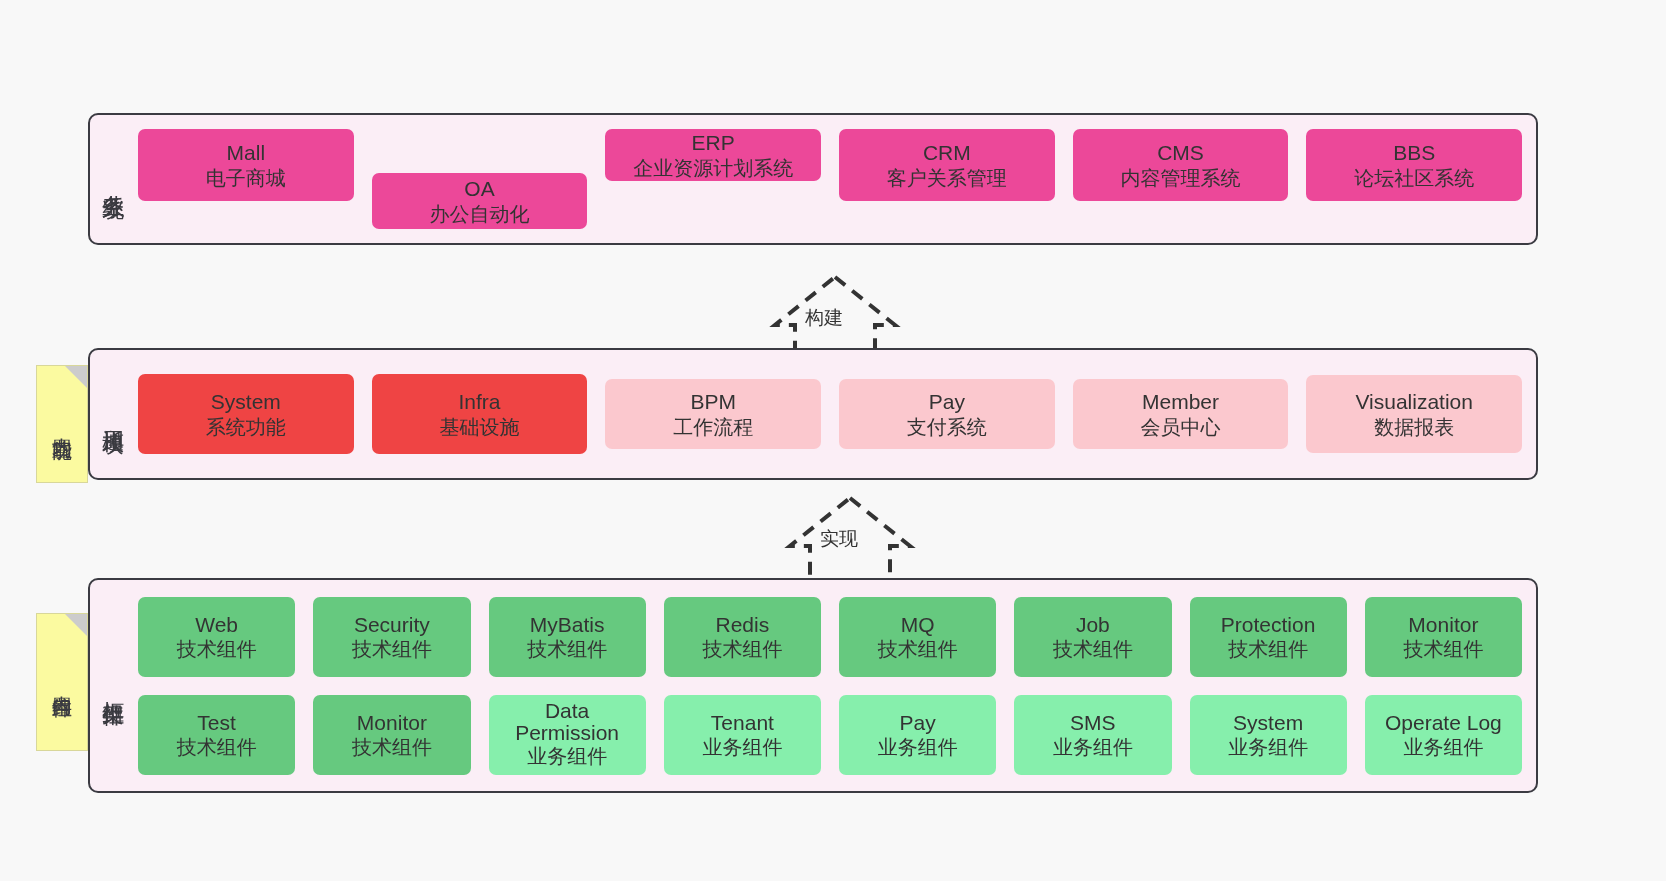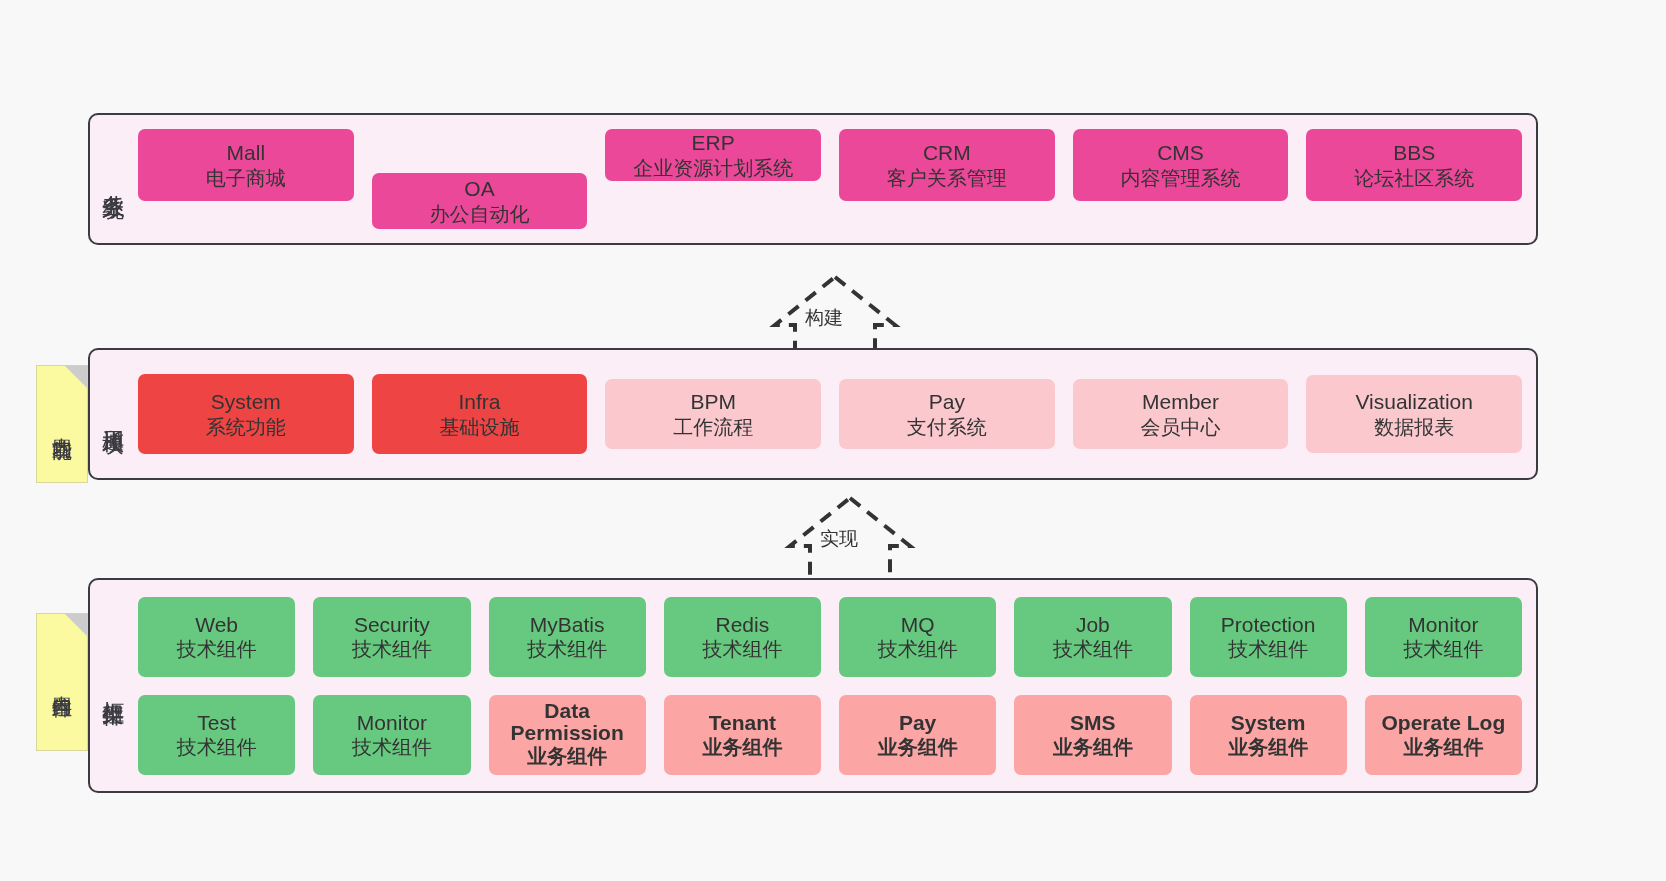--- a/index.html
+++ b/index.html
@@ -78,21 +78,21 @@
     padding: 4px 6px;
     color: #333333;
   }
   .node .n-title { font-size: 21px; }
   .node .n-sub   { font-size: 20px; }
 
   .node.blue        { background: #ec4899; text-align: right; }
   .node.red         { background: #ef4444; }
   .node.pinklight   { background: #fbc8ce; }
   .node.green       { background: #66c97f; align-items: center; }
-  .node.greenlight  { background: #fca5a5; font-weight: bold; }
+  .node.greenlight  { background: #86efac; }
 
   
   .sticky {
     position: absolute;
     background: #fbfaa0;
     border: 1px solid #d8d79a;
     box-sizing: border-box;
     display: flex;
     align-items: center;
     justify-content: center;

